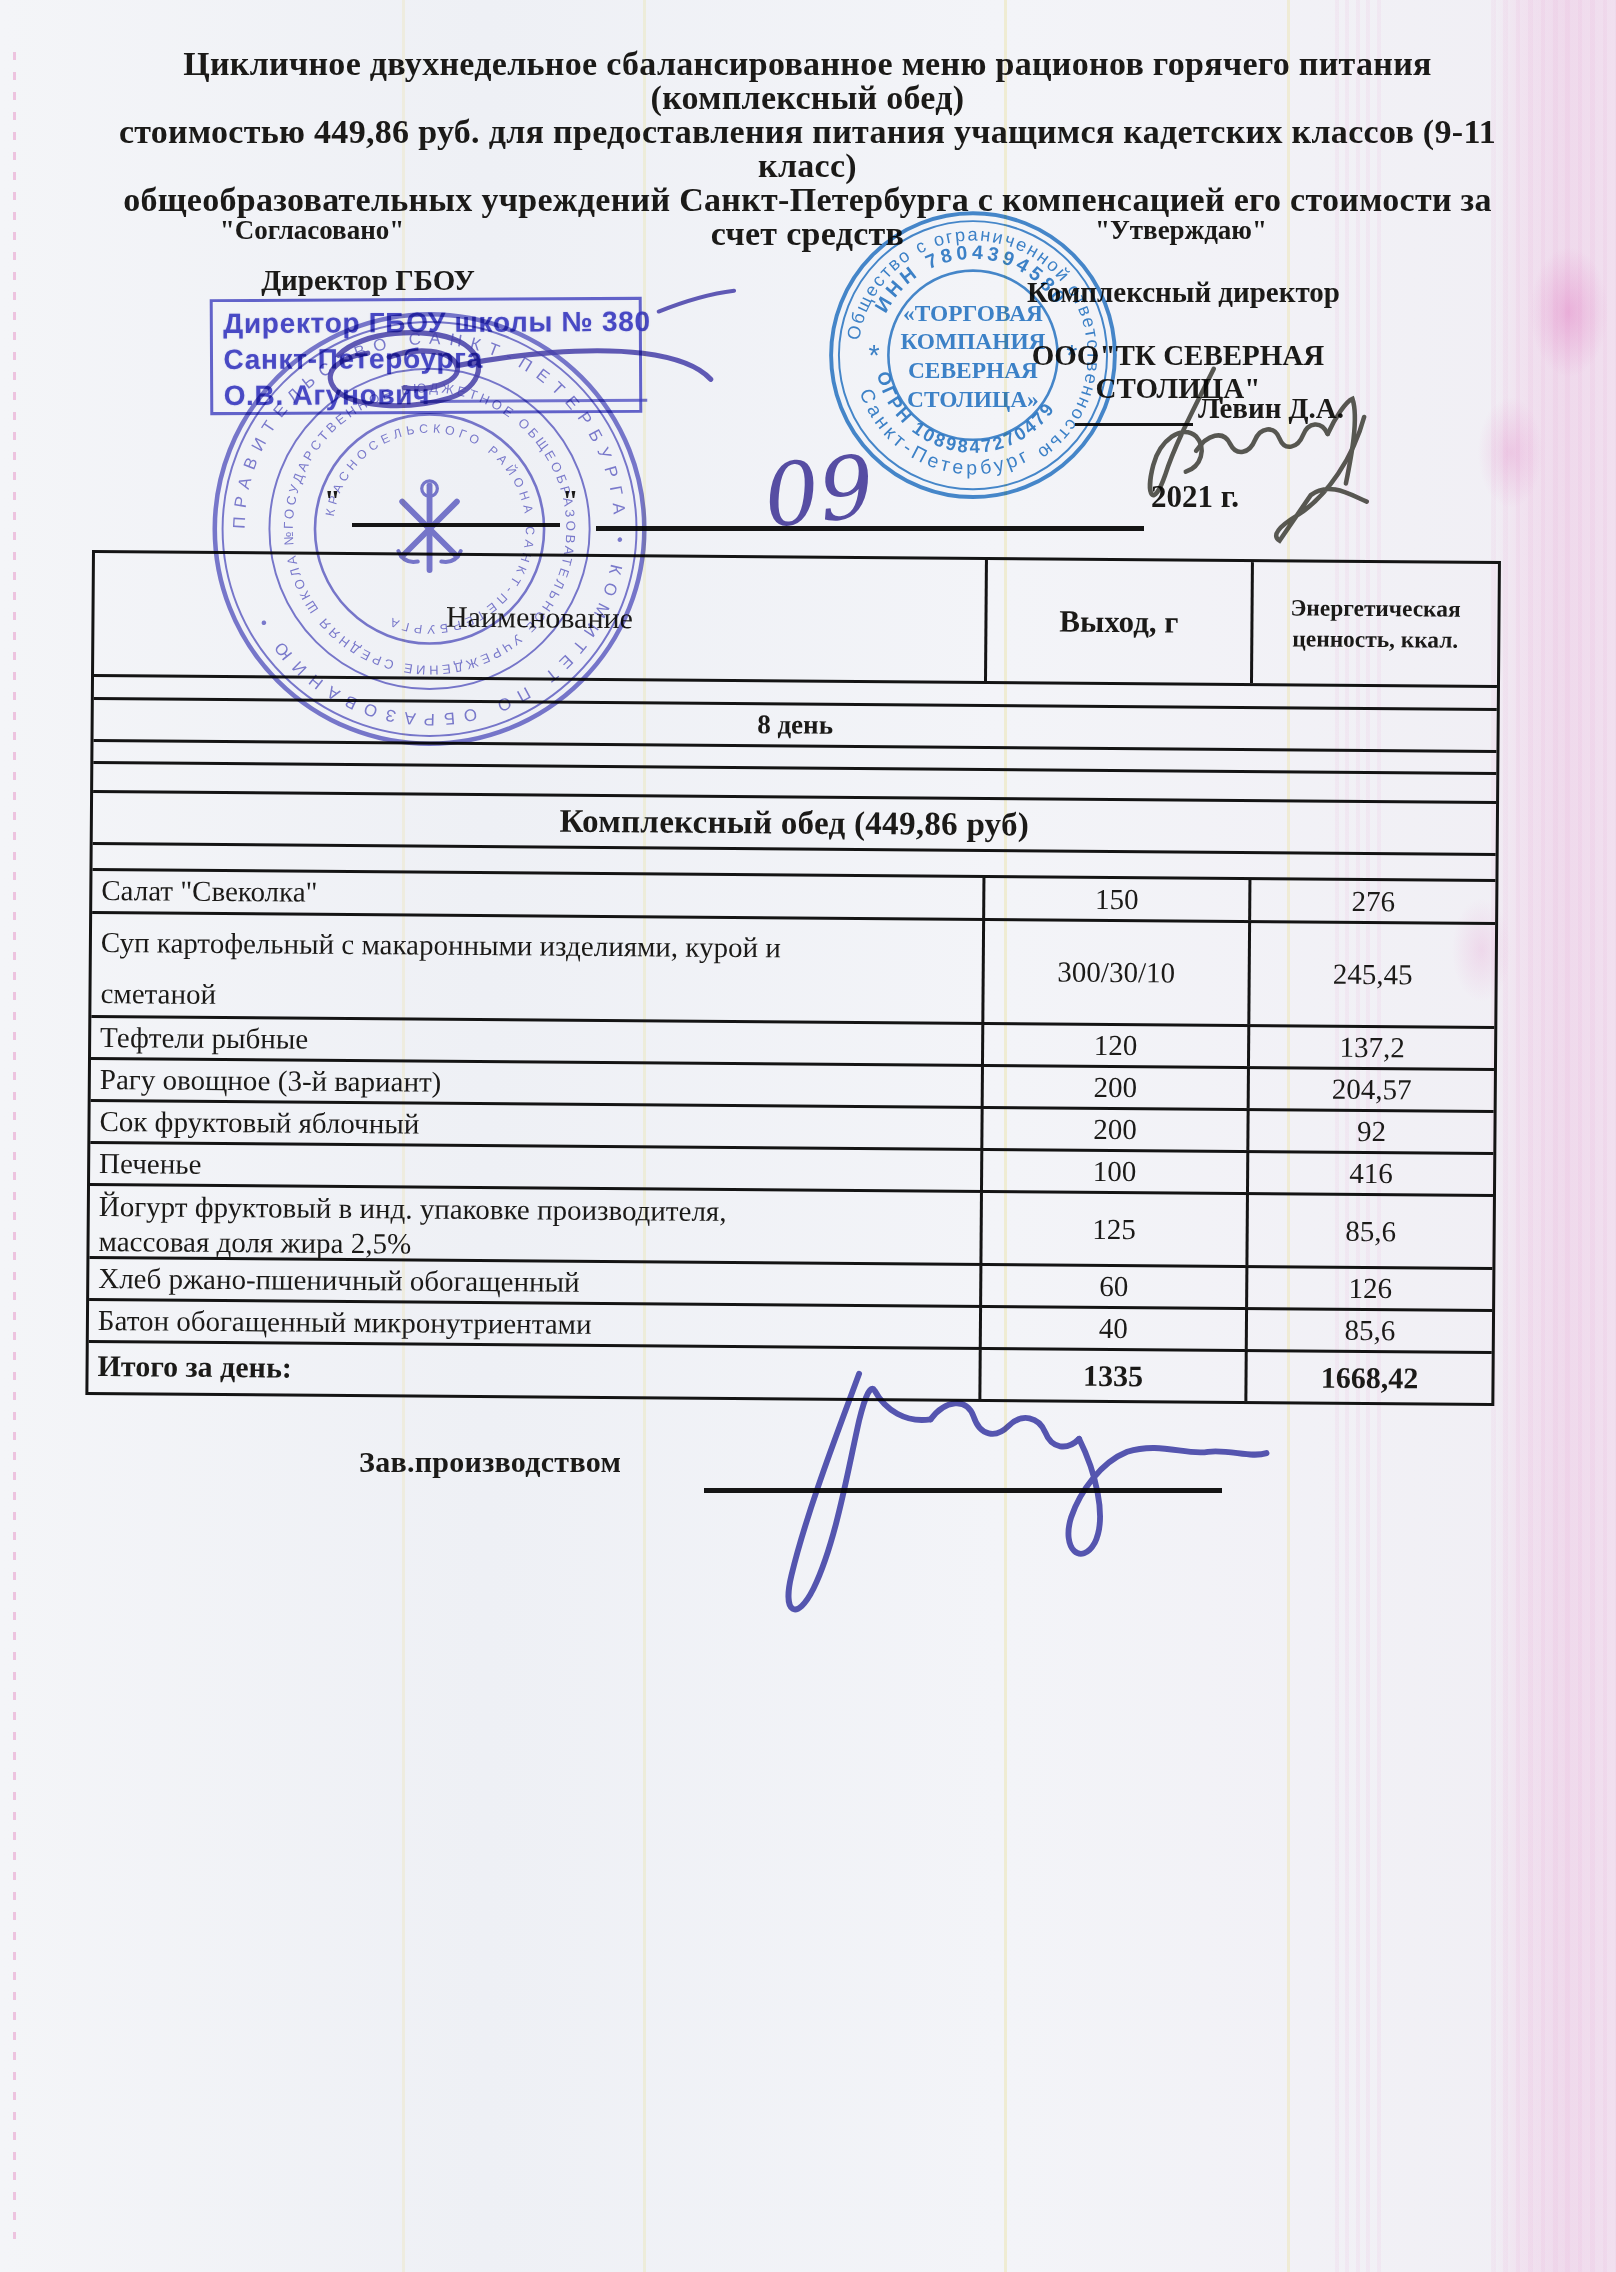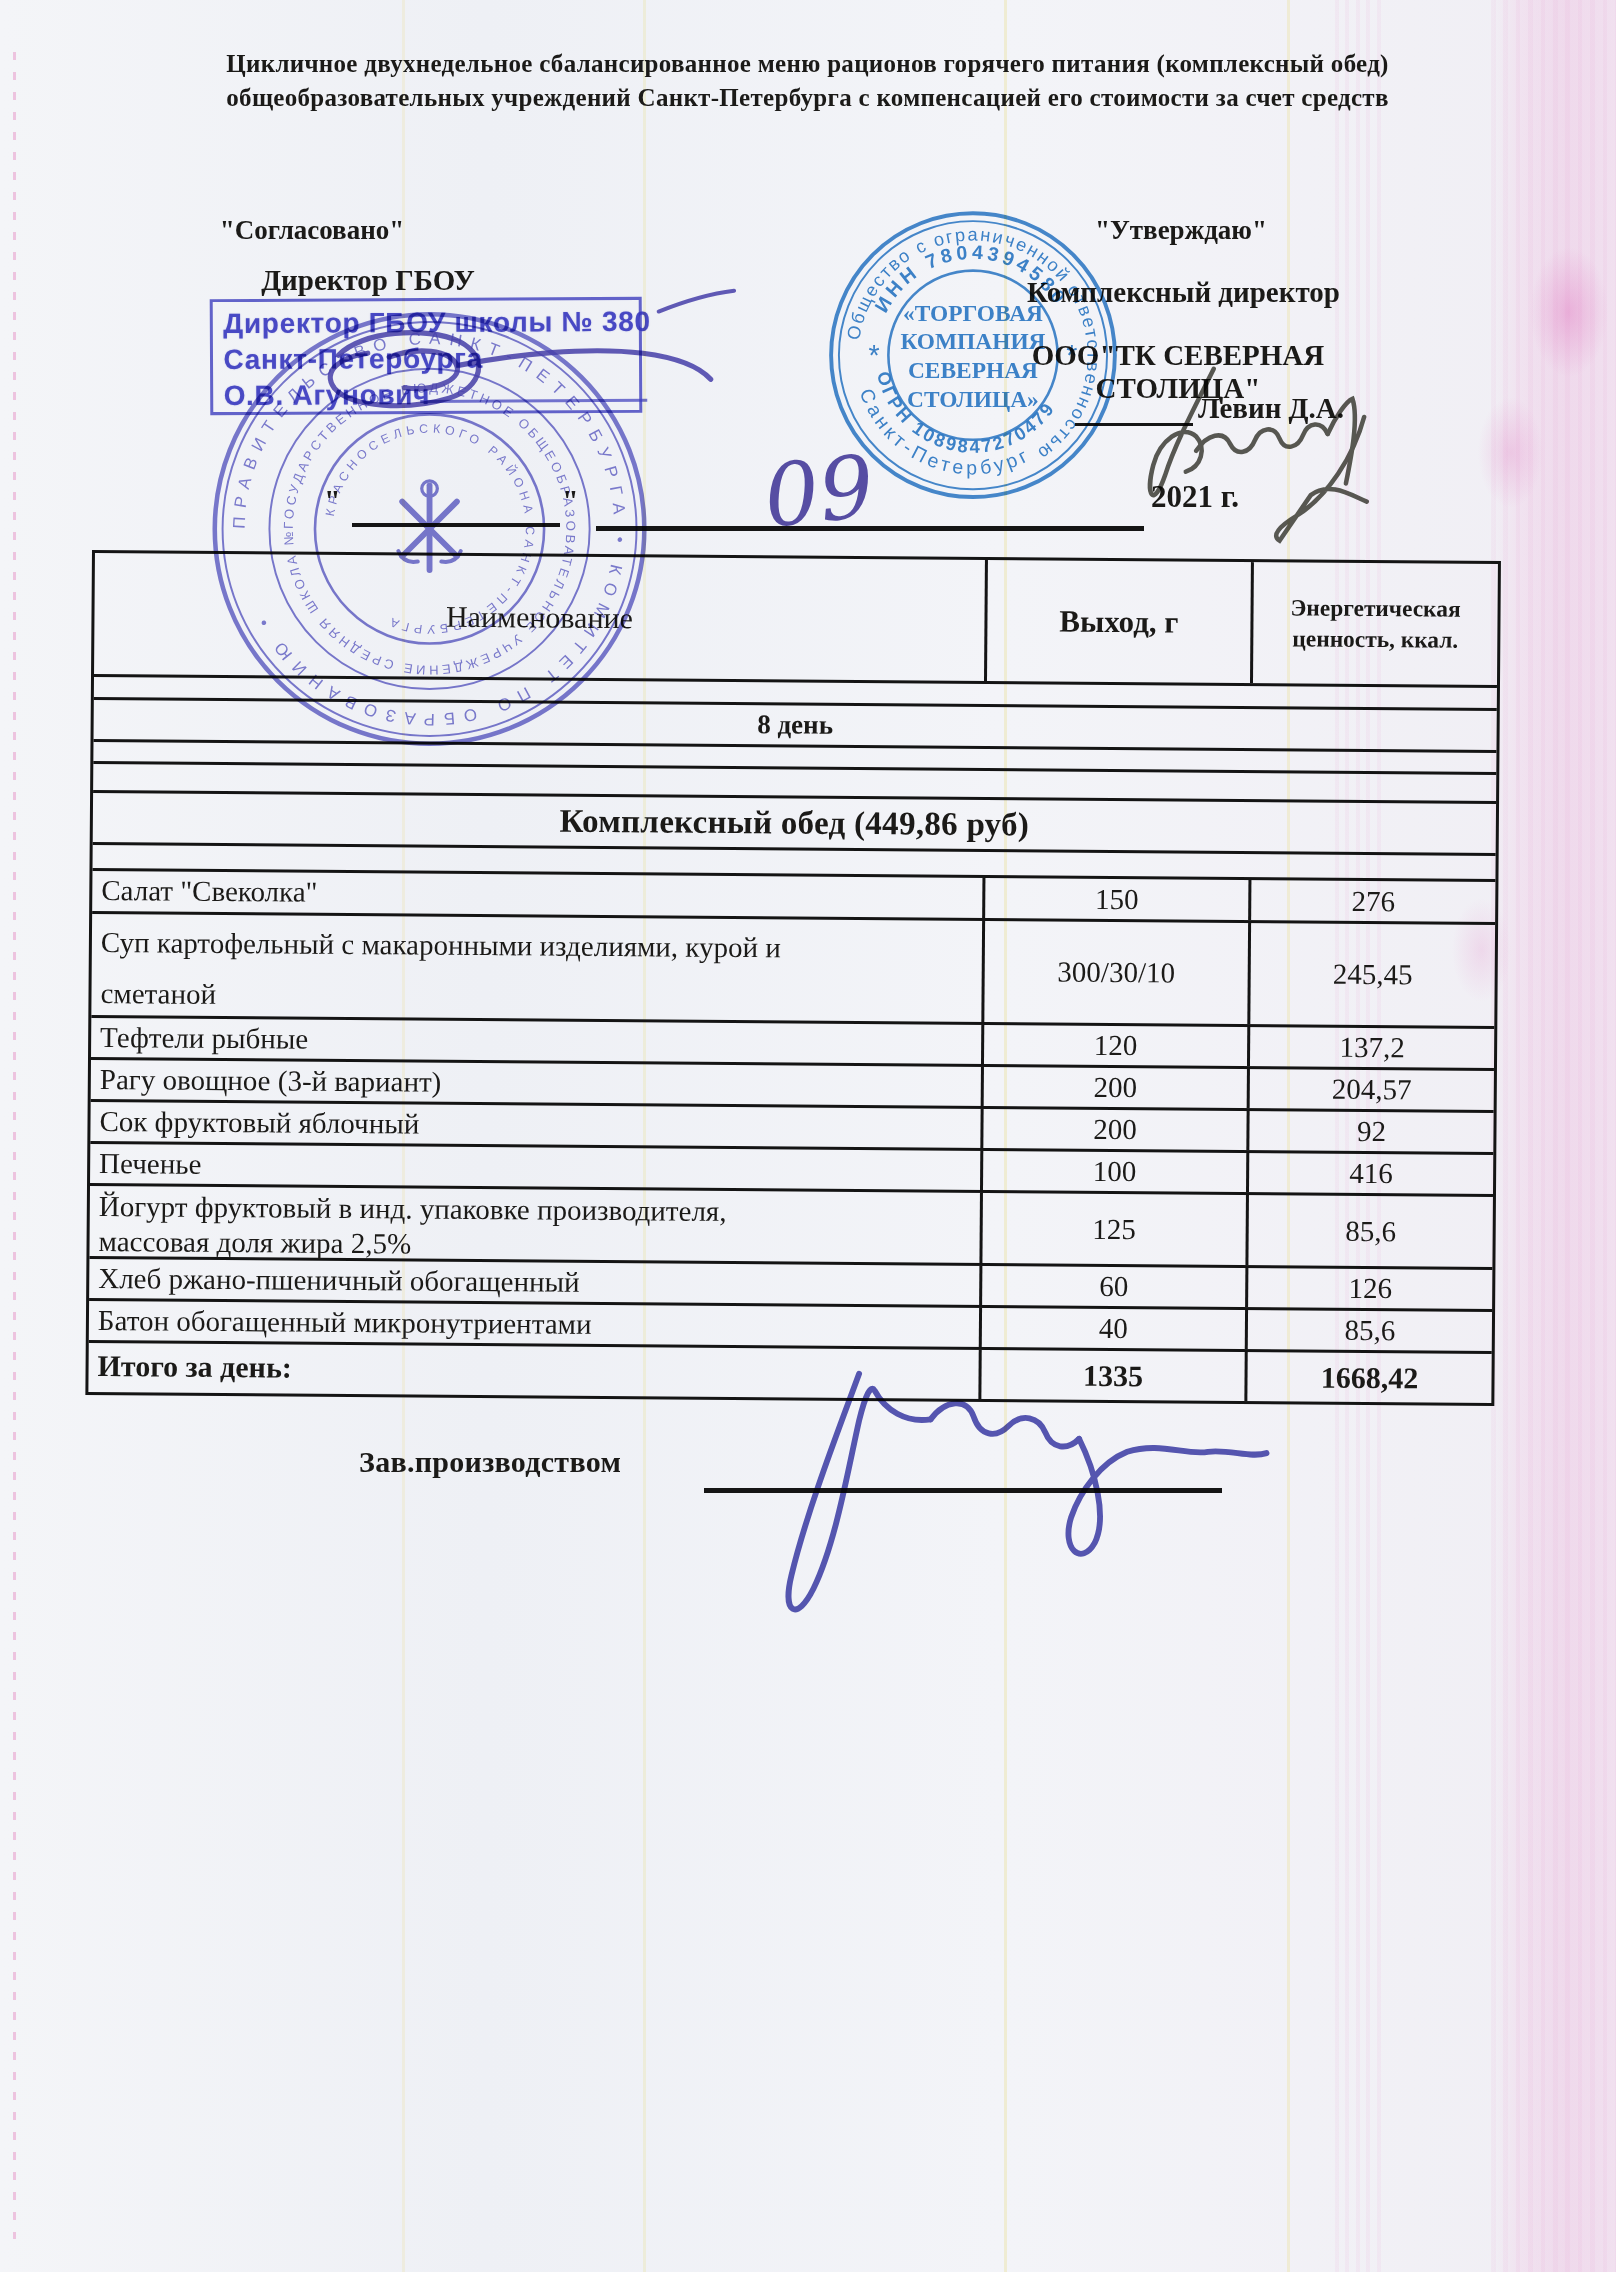--- a/index.html
+++ b/index.html
@@ -19,21 +19,21 @@
     background:repeating-linear-gradient(90deg,rgba(230,150,205,.10) 0 3.9px,rgba(255,255,255,0) 3.9px 10.4px);}
   .pink-blob1{left:1530px;top:247px;width:78px;height:130px;background:radial-gradient(closest-side,rgba(224,110,188,.38),rgba(224,110,188,0));}
   .pink-blob2{left:1478px;top:397px;width:65px;height:111px;background:radial-gradient(closest-side,rgba(224,110,188,.26),rgba(224,110,188,0));}
   .pink-blob3{left:1452px;top:898px;width:59px;height:104px;background:radial-gradient(closest-side,rgba(224,110,188,.18),rgba(224,110,188,0));}
   .pink-dotted-left{left:13px;top:52px;width:2.6px;height:2187px;opacity:.6;
     background:repeating-linear-gradient(180deg,rgba(222,95,172,.55) 0 7.8px,rgba(255,255,255,0) 7.8px 20px);}
   .yellow-line{top:0;width:3.3px;height:2273px;background:rgba(232,220,128,.34);}
   .yl1{left:402px;opacity:.55;} .yl2{left:643px;opacity:.7;} .yl3{left:1004px;opacity:.9;} .yl4{left:1287px;opacity:.8;}
   
   .abs{position:absolute;}
-  .doc-title{left:111px;top:47px;width:1393px;text-align:center;font-weight:bold;font-size:25px;line-height:34px;letter-spacing:0.3px;}
+  .doc-title{left:111px;top:47px;width:1393px;text-align:center;font-weight:bold;font-size:34px;line-height:34px;letter-spacing:0.3px;}
   .appr{font-weight:bold;font-size:27px;text-align:center;}
   .agreed-label{left:182px;top:215px;width:260px;}
   .approved-label{left:1051px;top:215px;width:260px;}
   .agreed-role{left:238px;top:264px;width:260px;font-size:29px;}
   .approved-role{left:1021px;top:276px;width:325px;font-size:29px;}
   .approved-org{left:950px;top:339px;width:456px;font-size:29px;}
   .approved-name{left:1198px;top:392px;width:234px;font-size:29px;text-align:left;}
   .rule{position:absolute;background:#151515;}
   .name-underline{left:1075px;top:423px;width:118px;height:3.3px;}
   .date-quote{font-weight:bold;font-size:30px;}
@@ -98,20 +98,21 @@
   <div class="artifact pink-blob2"></div>
   <div class="artifact pink-blob3"></div>
   <div class="artifact pink-dotted-left"></div>
   <div class="artifact yellow-line yl1"></div>
   <div class="artifact yellow-line yl2"></div>
   <div class="artifact yellow-line yl3"></div>
   <div class="artifact yellow-line yl4"></div>
 
   <div class="abs doc-title">
     <div>Цикличное двухнедельное сбалансированное меню рационов горячего питания (комплексный обед)</div>
+    <div>стоимостью 449,86 руб. для предоставления питания учащимся кадетских классов (9-11 класс)</div>
     <div>общеобразовательных учреждений Санкт-Петербурга с компенсацией его стоимости за счет средств</div>
   </div>
 
   <div class="abs appr agreed-label">"Согласовано"</div>
   <div class="abs appr approved-label">"Утверждаю"</div>
   <div class="abs appr agreed-role">Директор ГБОУ</div>
   <div class="abs appr approved-role">Комплексный директор</div>
   <div class="abs appr approved-org">ООО"ТК СЕВЕРНАЯ СТОЛИЦА"</div>
   <div class="abs appr approved-name">Левин Д.А.</div>
   <div class="rule name-underline"></div>

